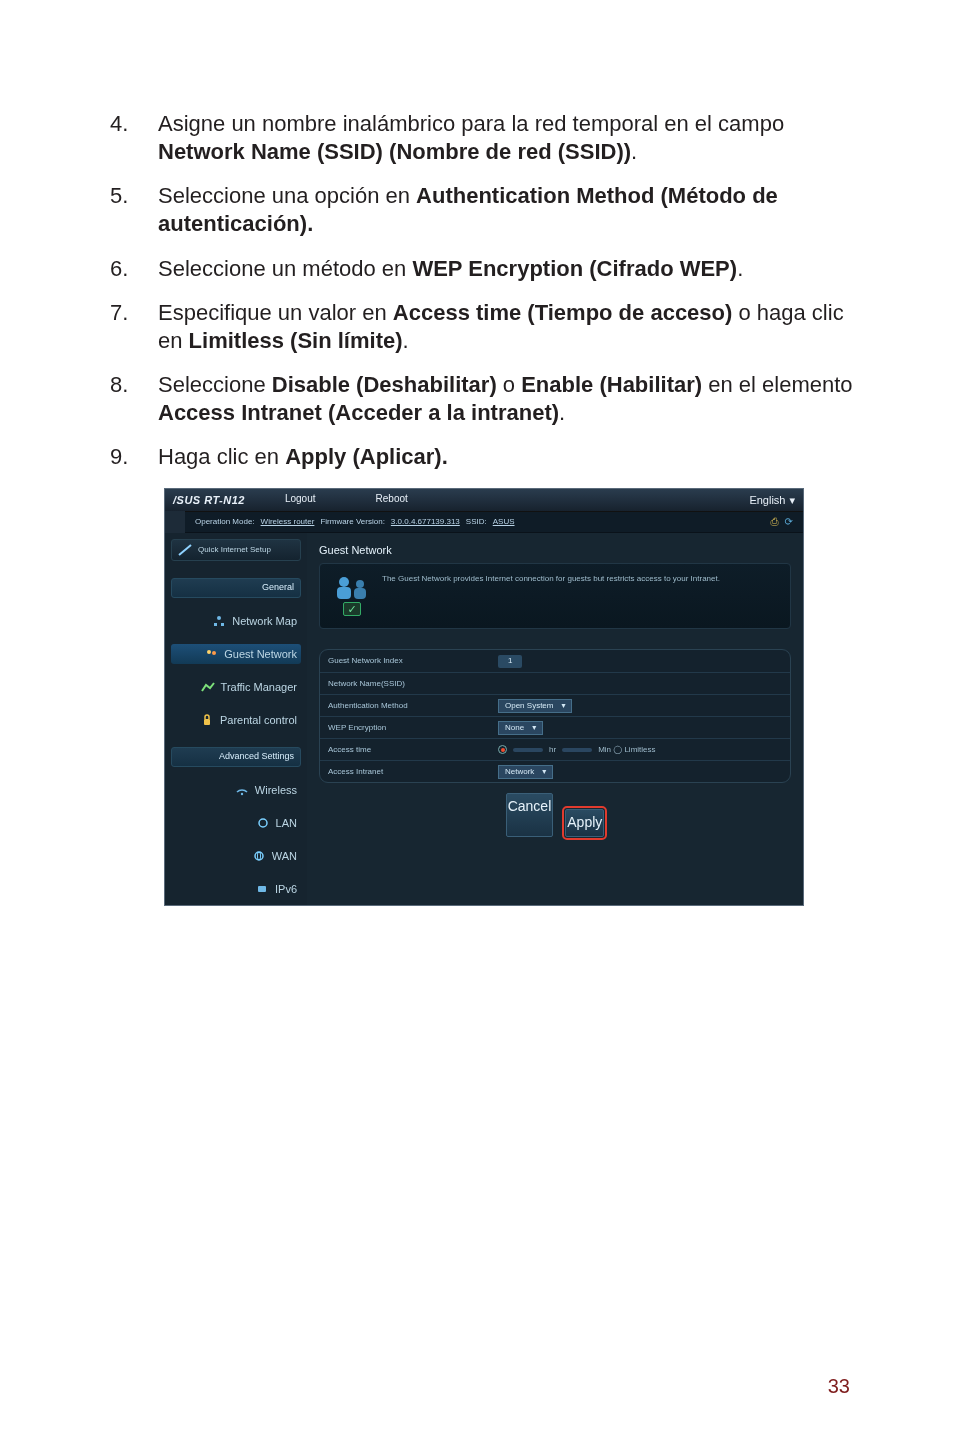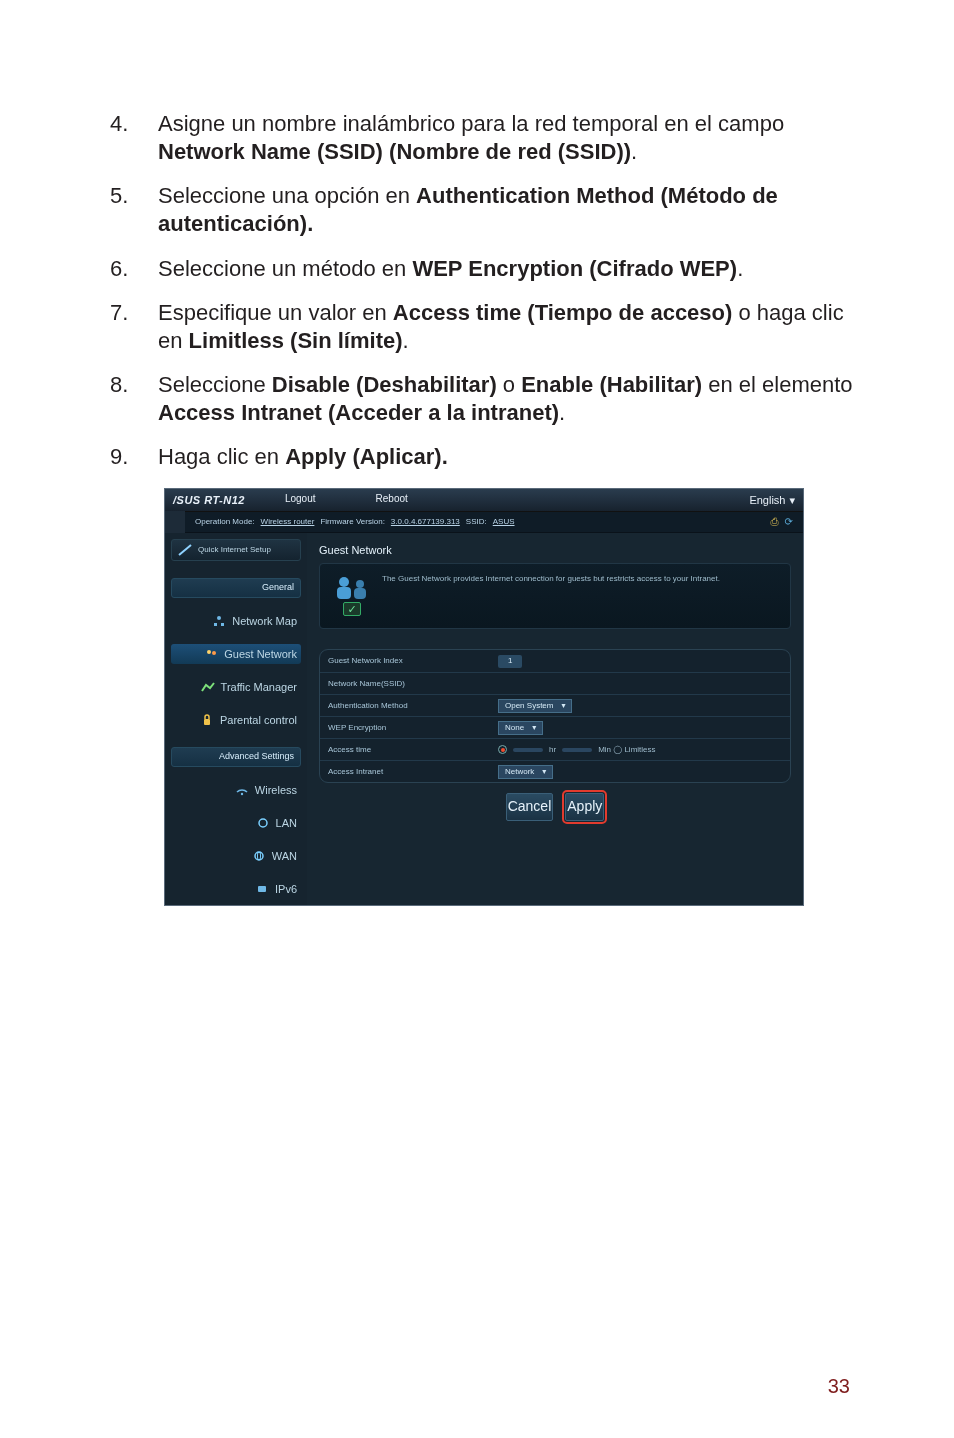--- a/index.html
+++ b/index.html
@@ -104,21 +104,21 @@
   .lbl{ width:170px; padding:3px 8px; color:#a8c6d8; }
   .val{ flex:1; padding:3px 8px; color:#9fbccc; display:flex; align-items:center; gap:6px; }
   .badge{ background:#2a4a63; color:#d6e9f5; padding:1px 10px; border-radius:2px; font-size:8px; min-width:12px; text-align:center; }
   .txtfield{ background:#2a4660; padding:2px 6px; color:#c9e0ee; min-width:170px; border-radius:2px; font-size:8px; }
   .sel{ background:#2a4660; color:#d4e8f5; padding:1px 6px; border:1px solid #456e89; font-size:8px; display:flex; align-items:center; gap:8px; }
   .sel .c{ font-size:8px; }
   .radio{ width:9px; height:9px; border-radius:50%; border:1px solid #7aa; display:inline-block; position:relative; }
   .radio.on::after{ content:""; position:absolute; inset:1.5px; background:#f04d2f; border-radius:50%; }
   .rowbtns{ display:flex; justify-content:center; gap:12px; padding:10px 0 6px 0; }
   .btn{ background:linear-gradient(#2a4b62,#1a3244); border:1px solid #3a5f78; color:#e6f2fa; padding:4px 1px; font-size:14px; border-radius:2px; }
-  .btn.apply{ outline:2px solid #e23b2e; outline-offset:1px; }
+  .btn.apply{ outline:2px solid #e23b2e; outline-offset:1px;margin-top:16px; }
   hr.rule{ border:none; border-top:1px solid #b9b9b9; margin:560px 0 18px 0; }
   .pgnum{ position:absolute; bottom:38px; right:104px; font-size:20px; color:#7f1d1d; }
   svg{ display:block; }
 </style>
 </head>
 <body>
 
 <ol class="steps">
   <li>
     <span class="num">4.</span>

